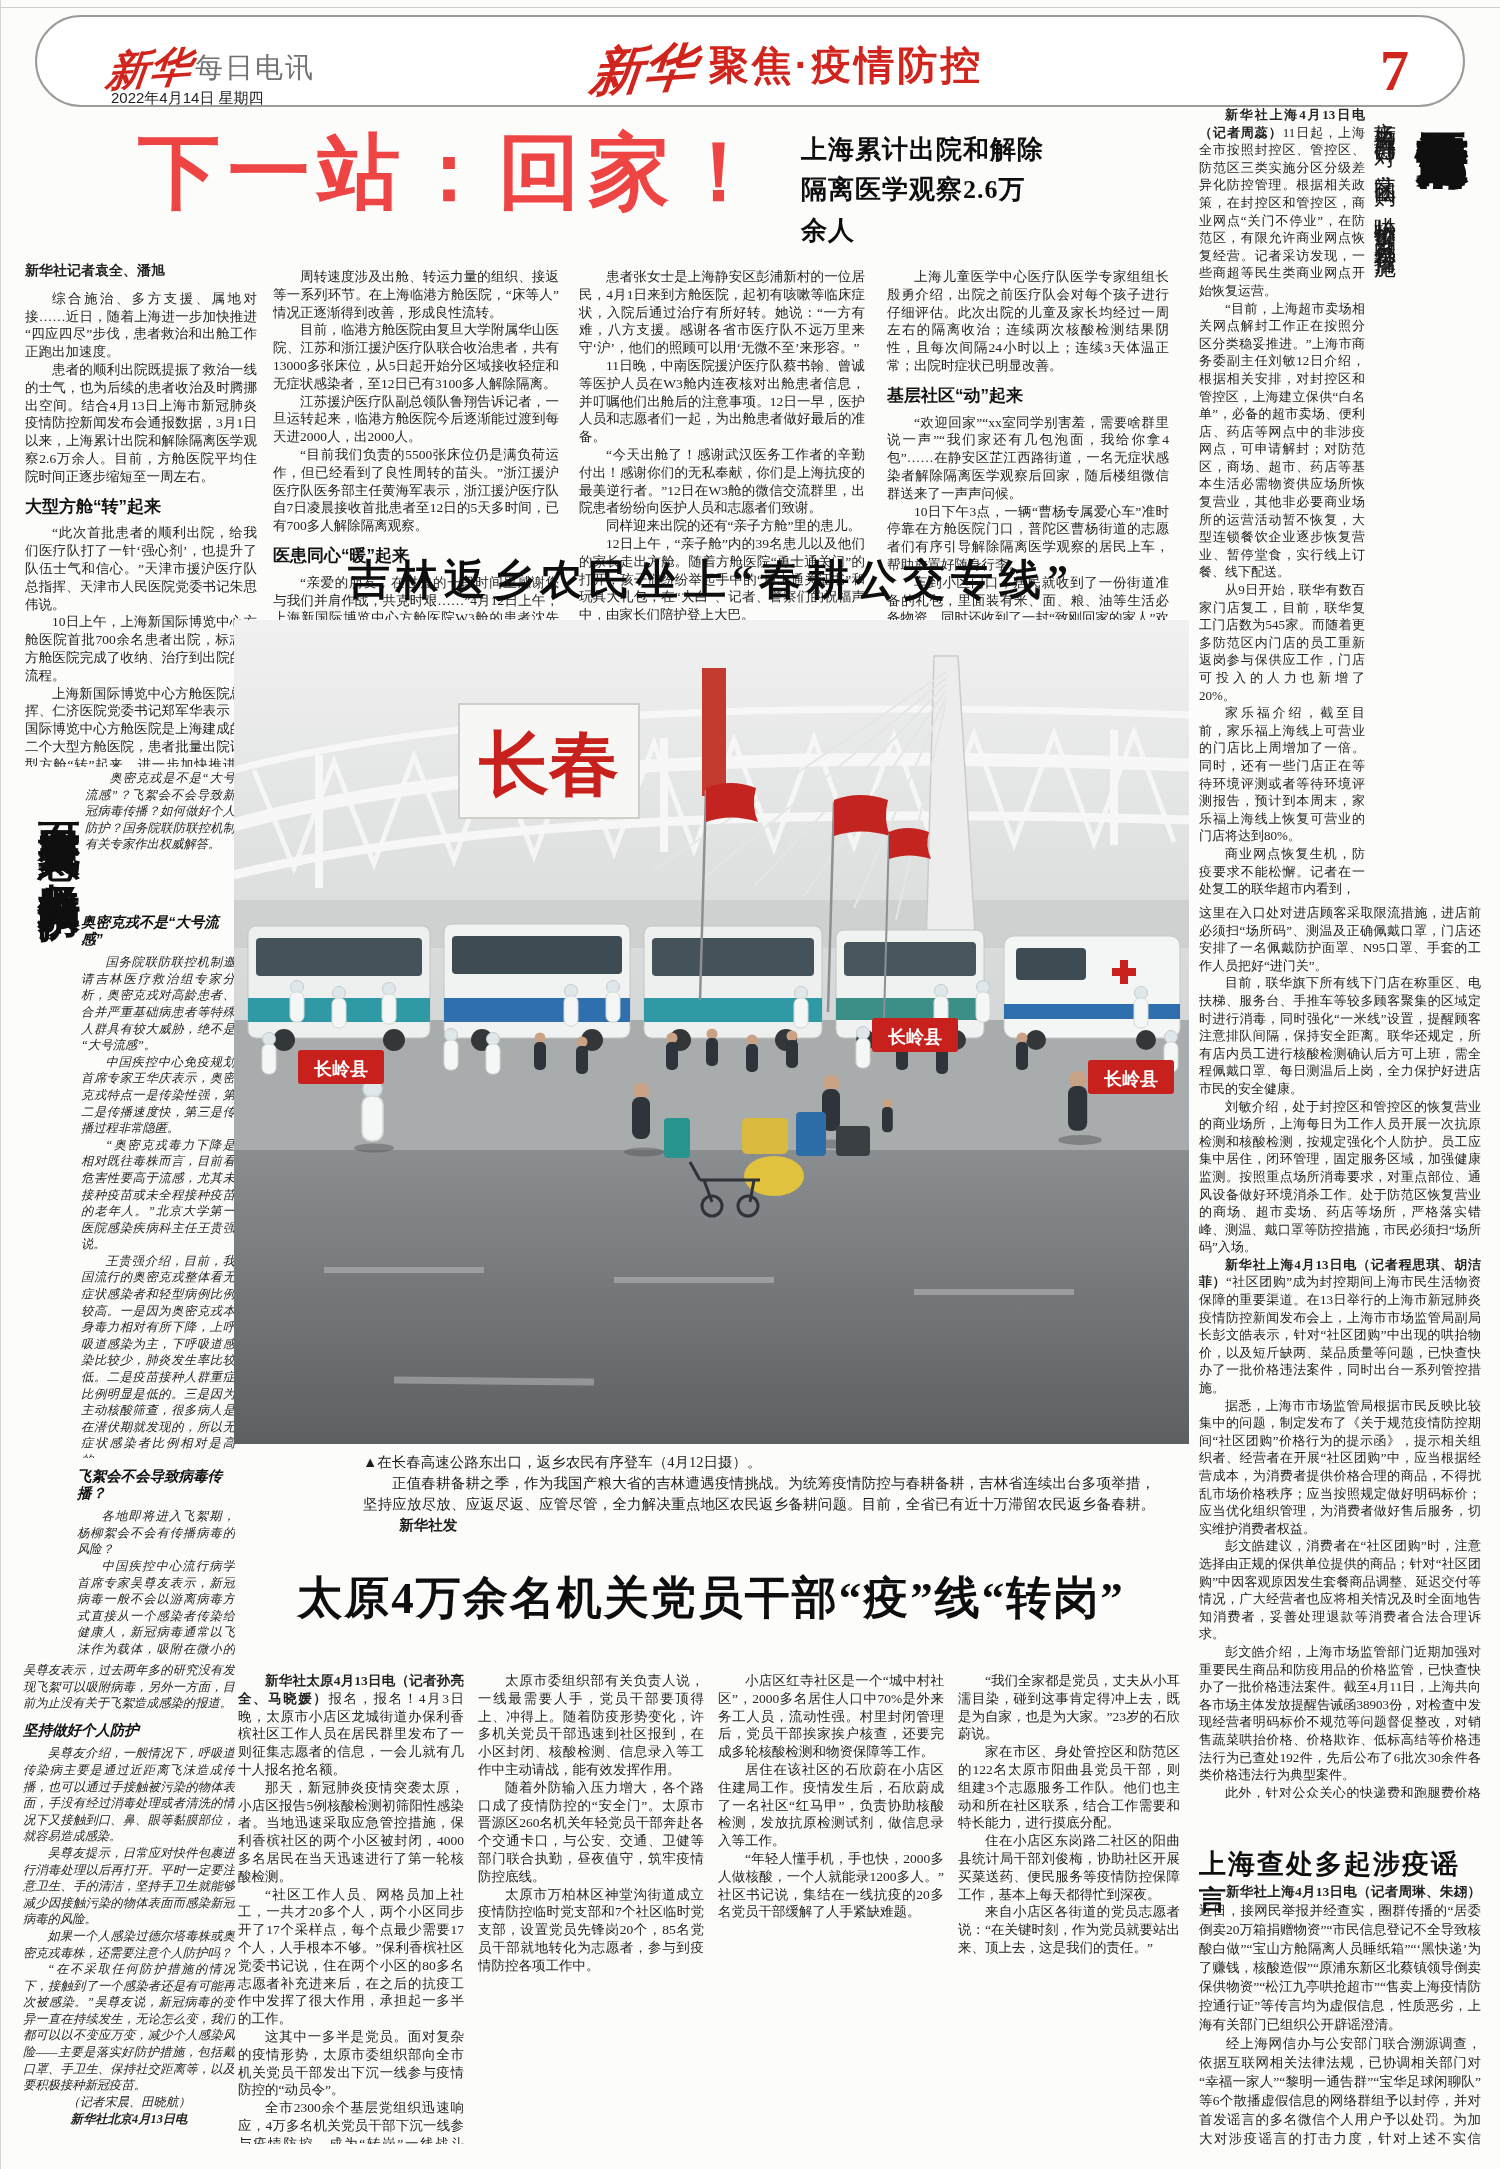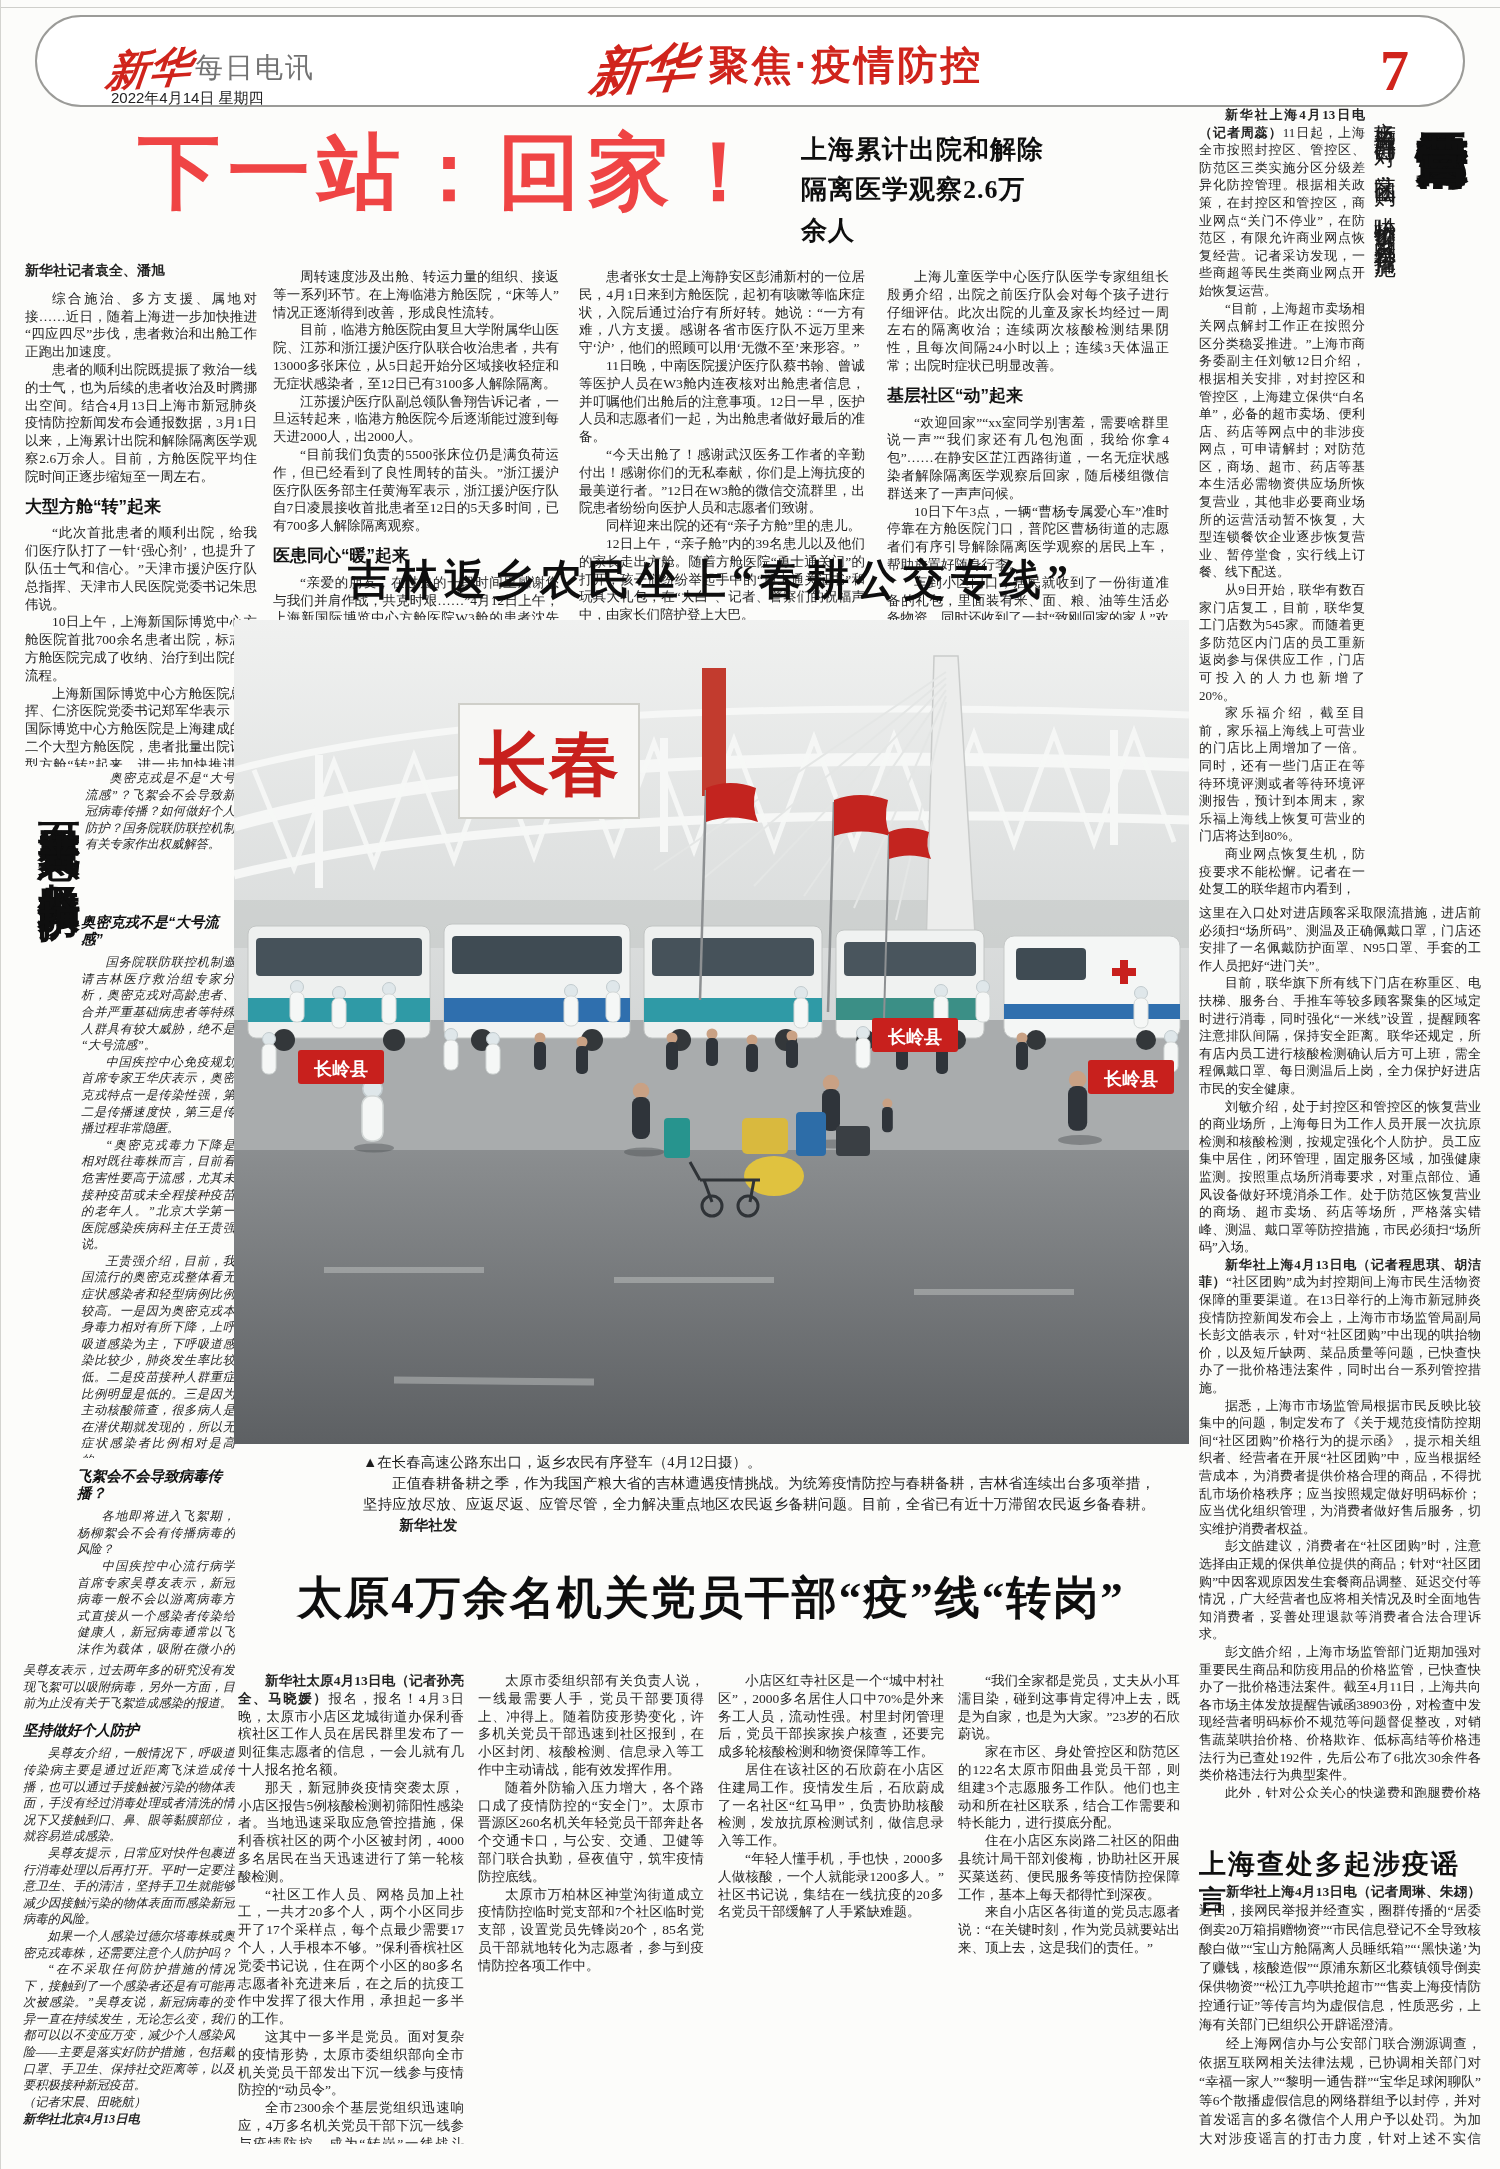--- a/index.html
+++ b/index.html
@@ -26,21 +26,21 @@
   
   .col{position:absolute;text-align:justify;overflow:hidden;font-size:13.5px;line-height:17.8px;color:#242424;}
   .col p{margin:0;text-indent:2em;}
   .noindent-first p:first-child{text-indent:0;}
   .subhead{font-family:"Liberation Sans","DejaVu Sans",sans-serif;font-weight:bold;font-size:17px;
            text-align:left;text-indent:0 !important;margin:12px 0 9px !important;color:#111;}
   .subhead-sm{font-size:14.5px;margin:10px 0 7px !important;}
   .byline{font-family:"Liberation Sans","DejaVu Sans",sans-serif;font-weight:bold;font-size:14px;
           text-indent:0 !important;margin:0 0 10px !important;}
   .kai{font-style:italic;font-size:12.3px;line-height:16.6px;}
-  .signoff{text-align:left;text-indent:0 !important;}
+  .signoff{text-align:center;text-indent:0 !important;}
 
   
   .lead-headline{left:102px;top:116px;width:700px;height:114px;line-height:114px;text-align:center;
                  font-size:82px;font-weight:900;letter-spacing:8px;color:#ef4444;white-space:nowrap;}
   .lead-subtitle{left:800px;top:130px;width:244px;font-size:26px;font-weight:bold;line-height:1.55;
                  letter-spacing:1px;color:#0e0e0e;}
 
   
   .vert{writing-mode:vertical-rl;text-orientation:upright;}
   .omicron-vhead{left:26px;top:788px;width:64px;height:792px;font-size:42px;font-weight:bold;

